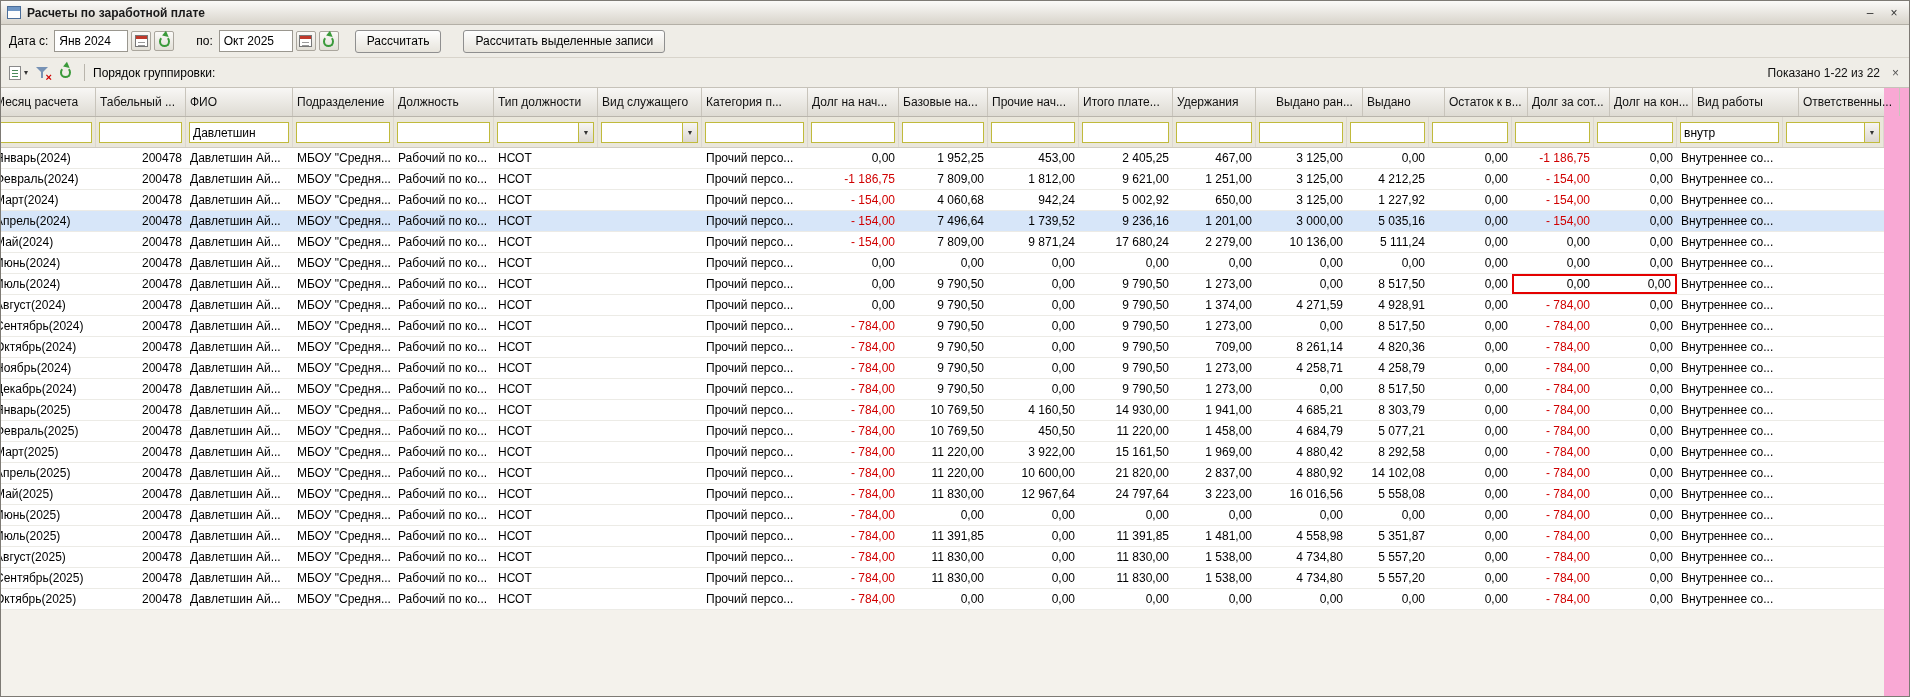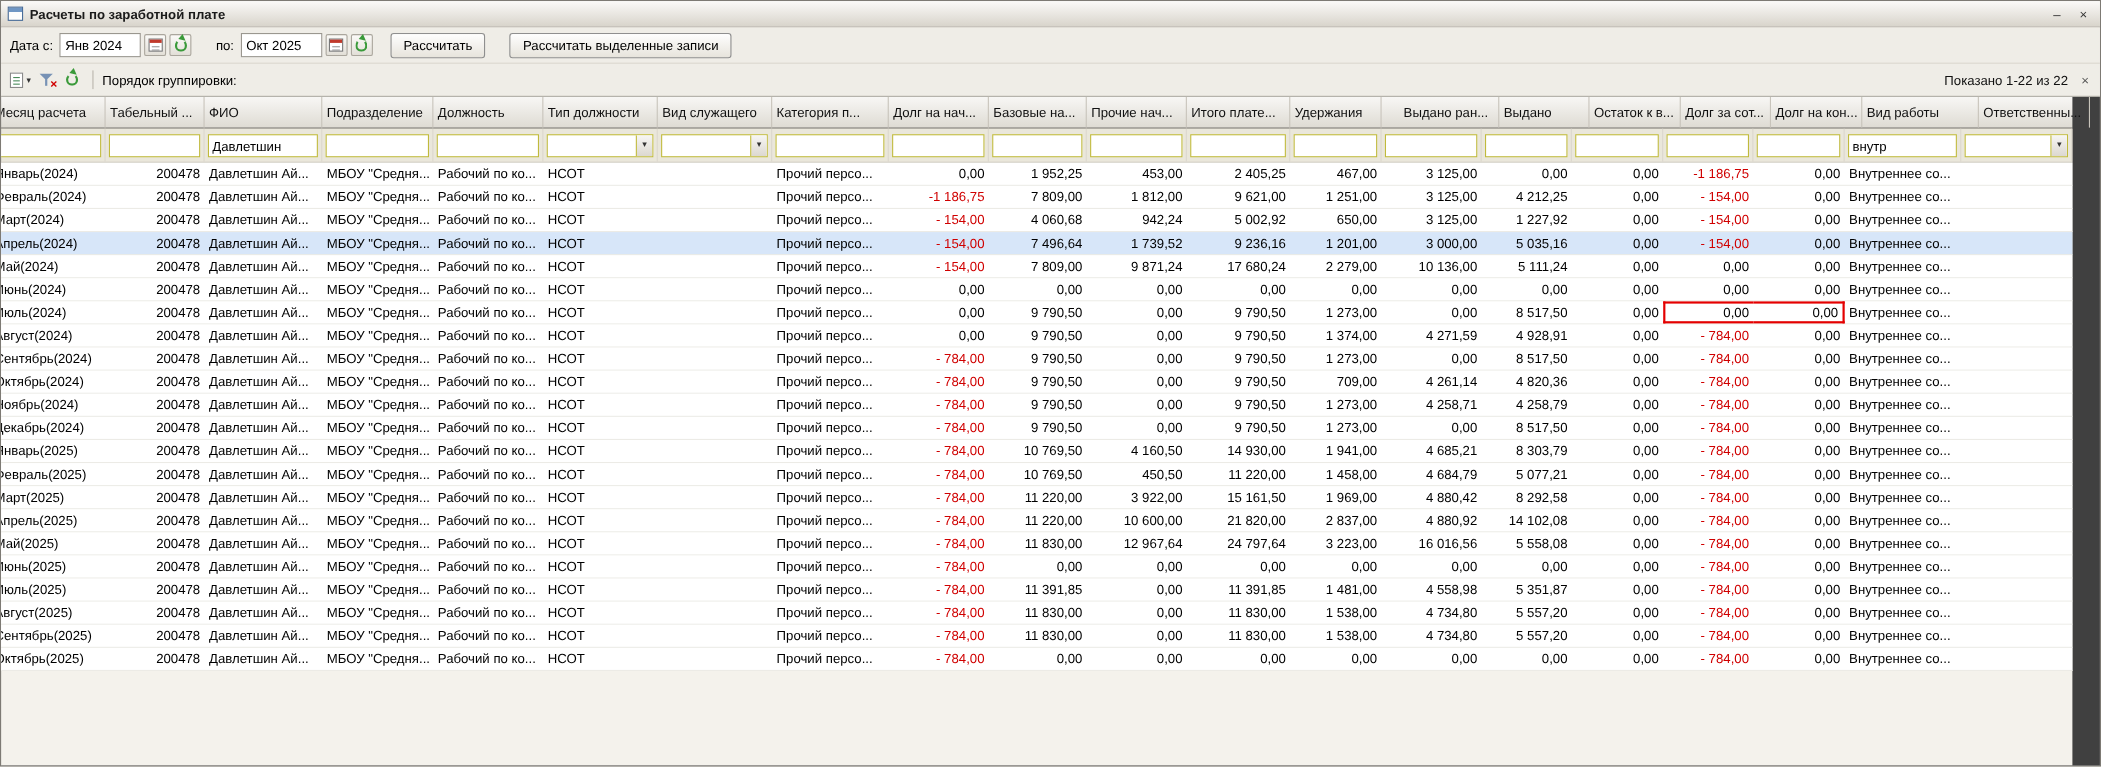--- a/index.html
+++ b/index.html
@@ -41,21 +41,21 @@
   .dd{font-size:8px;color:#333;margin-left:3px}
   .funnel{position:relative;width:15px;height:14px;display:inline-block}
   .funnel::before{content:'';position:absolute;left:0;top:1px;border-left:6px solid transparent;border-right:6px solid transparent;border-top:6px solid #7792b5}
   .funnel i{position:absolute;left:5px;top:6px;width:2px;height:6px;background:#7792b5}
   .funnel::after{content:'×';position:absolute;right:-1px;bottom:-3px;color:#d00000;font-size:11px;font-weight:bold;line-height:1}
   .vsep{width:1px;height:17px;background:#b9b5ac;margin:0 8px 0 4px}
   .shown{font-size:12px;color:#111}
   .gclose{font-size:12px;color:#555;margin:0 2px 0 12px;cursor:default}
 
   
-  .grid{flex:1;overflow:hidden;background:#404040;position:relative}
+  .grid{flex:1;overflow:hidden;background:#f9a8d4;position:relative}
   .grid-inner{width:1893px;margin-left:-10px;display:flex;flex-direction:column;height:100%}
   .hrow{display:flex;height:29px;flex:0 0 29px;background:linear-gradient(#f8f7f5,#dedbd3);border-bottom:1px solid #b9b5ac}
   .hcell{flex:0 0 auto;padding:0 4px;line-height:28px;font-size:12px;color:#111;border-right:1px solid #c8c4bb;
          white-space:nowrap;overflow:hidden}
   .frow{display:flex;height:31px;flex:0 0 31px;background:#eae7db;border-bottom:1px solid #cfcbc1}
   .fcell{flex:0 0 auto;padding:5px 3px;border-right:1px solid #dcd8ce}
   .finput{width:100%;height:21px;border:1px solid #c0ba3c;background:#fff;font-family:inherit;font-size:12px;padding:0 3px}
   .fselect{width:100%;height:21px;border:1px solid #c0ba3c;background:#fff;display:flex;align-items:center;overflow:hidden}
   .fval{font-size:12px;padding-left:3px;flex:1;white-space:nowrap;overflow:hidden}
   .farrow{width:15px;height:100%;flex:0 0 15px;display:flex;align-items:center;justify-content:center;font-size:7px;color:#333;
@@ -391,21 +391,21 @@
             <div class="gcell align-left" style="width: 101px;">МБОУ "Средня...</div>
             <div class="gcell align-left" style="width: 100px;">Рабочий по ко...</div>
             <div class="gcell align-left" style="width: 104px;">НСОТ</div>
             <div class="gcell align-left" style="width: 104px;"></div>
             <div class="gcell align-left" style="width: 106px;">Прочий персо...</div>
             <div class="gcell align-right neg" style="width: 91px;">- 784,00</div>
             <div class="gcell align-right" style="width: 89px;">9 790,50</div>
             <div class="gcell align-right" style="width: 91px;">0,00</div>
             <div class="gcell align-right" style="width: 94px;">9 790,50</div>
             <div class="gcell align-right" style="width: 83px;">709,00</div>
-            <div class="gcell align-right" style="width: 91px;">4 261,14</div>
+            <div class="gcell align-right" style="width: 91px;">8 261,14</div>
             <div class="gcell align-right" style="width: 82px;">4 820,36</div>
             <div class="gcell align-right" style="width: 83px;">0,00</div>
             <div class="gcell align-right neg" style="width: 82px;">- 784,00</div>
             <div class="gcell align-right" style="width: 83px;">0,00</div>
             <div class="gcell align-left" style="width: 106px;">Внутреннее со...</div>
             <div class="gcell align-left" style="width: 101px;"></div>
           </div>
           <div class="grow">
             <div class="gcell align-left" style="width: 105px;">Ноябрь(2024)</div>
             <div class="gcell align-right" style="width: 90px;">200478</div>

